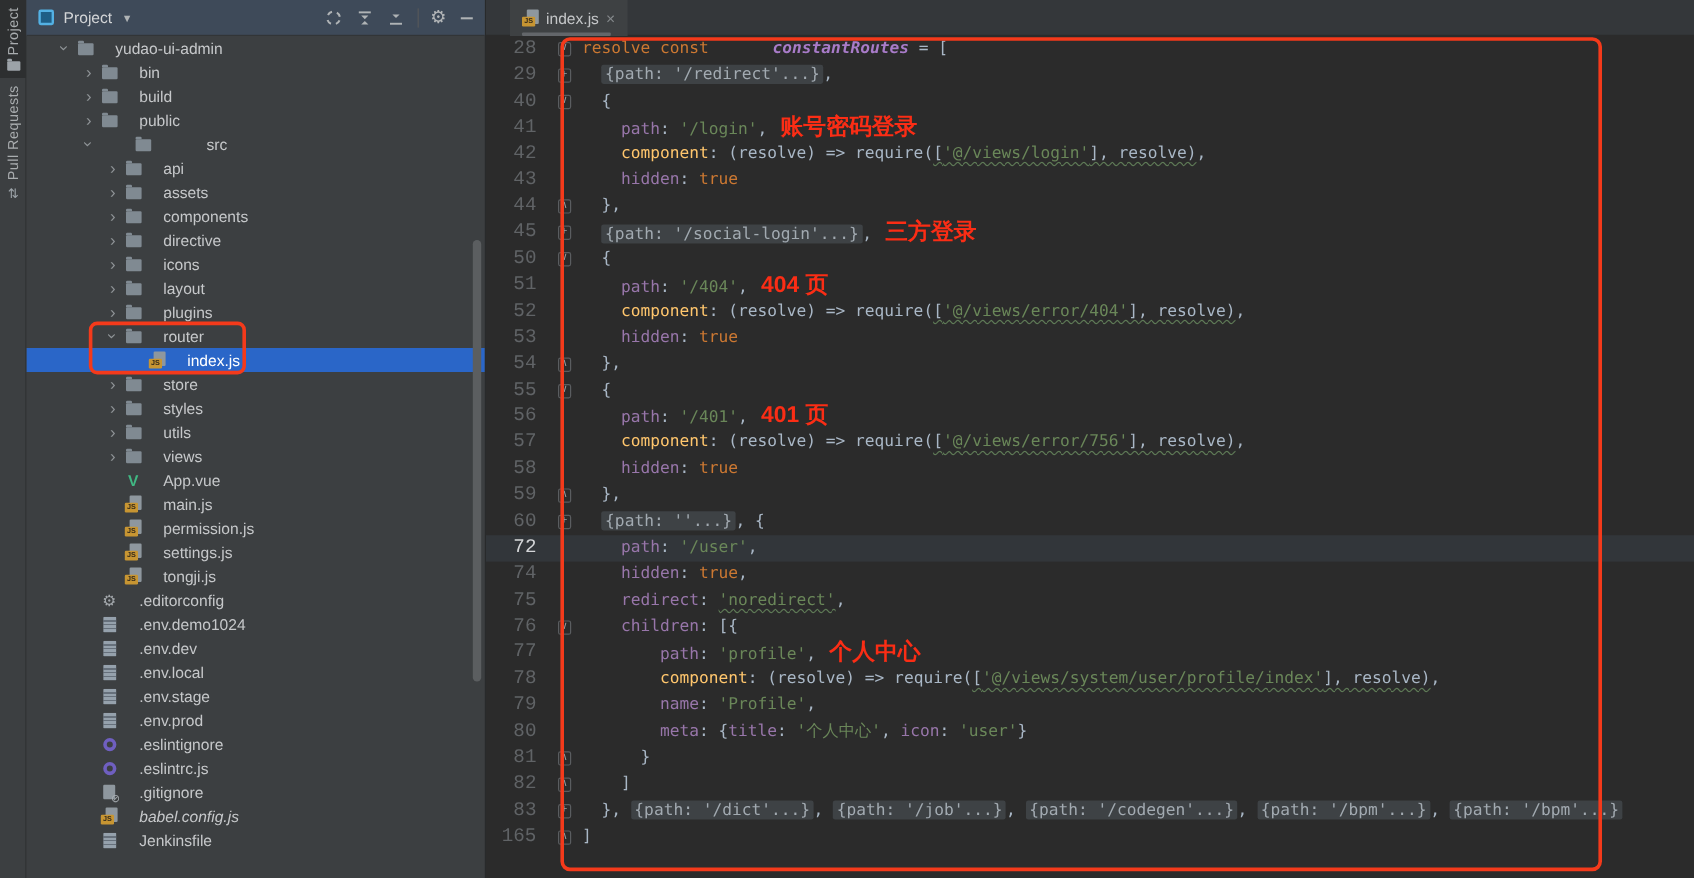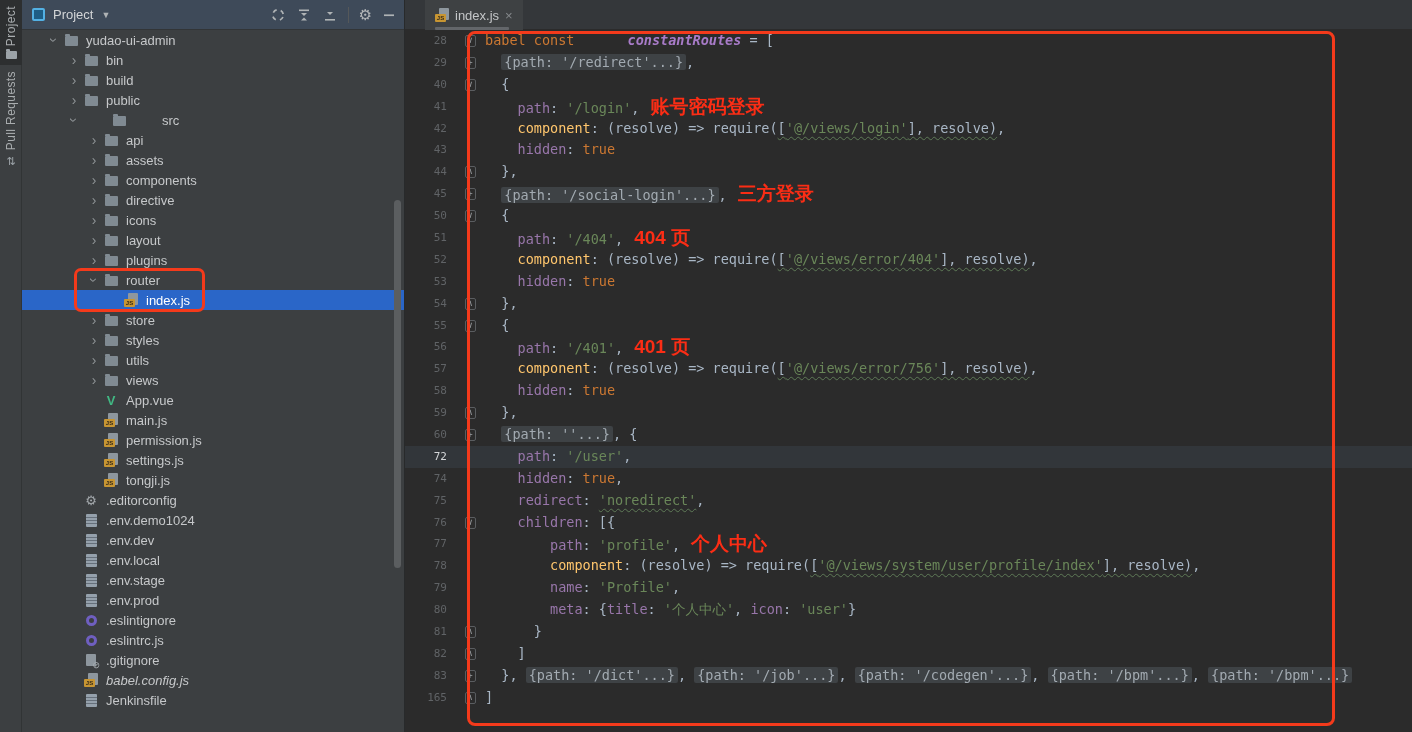--- a/index.html
+++ b/index.html
@@ -26,21 +26,21 @@
   .hdr-icons svg{cursor:pointer;display:block;}
   .hdr-sep{width:1px;height:16px;background:#55585A;}
   .gear{color:#B3B6B8;font-size:15px;line-height:15px;cursor:pointer;}
 
   .tree{position:absolute;left:0;top:30px;right:0;bottom:0;overflow:hidden;}
   .trow{height:20px;display:flex;align-items:center;font-size:13px;color:#C6C8CA;cursor:pointer;white-space:nowrap;}
   .trow.sel{background:#2A66C8;color:#FFFFFF;}
   .chev{width:16px;display:inline-flex;justify-content:center;color:#8F9497;font-size:14px;line-height:14px;}
   .chev.down{transform:rotate(90deg);}
   .ticon{width:18px;display:inline-flex;justify-content:center;align-items:center;height:16px;}
-  .tlabel{margin-left:6px;}
+  .tlabel{margin-left:16px;}
 
   
   .i-folder{width:13px;height:10px;background:#808A92;border-radius:1px;position:relative;margin-top:2px;}
   .i-folder:before{content:"";position:absolute;top:-2px;left:0;width:5px;height:2px;background:#808A92;border-radius:1px 1px 0 0;}
   .i-js{width:14px;height:14px;position:relative;}
   .i-js .pg{position:absolute;right:0;top:0;width:10px;height:12px;background:#8E979E;border-radius:1px;}
   .i-js .bd{position:absolute;left:0;bottom:0;width:11px;height:8px;background:#C79532;border-radius:1px;}
   .i-js .bd:after{content:"JS";display:block;color:#33291A;font:bold 6px/8px "Liberation Sans",sans-serif;text-align:center;}
   .i-vue:after{content:"V";color:#41B883;font:bold 13px/13px "Liberation Sans",sans-serif;}
   .i-gearf:after{content:"⚙";color:#A2A7AB;font-size:13px;line-height:13px;}
@@ -58,21 +58,21 @@
   .editor{position:absolute;left:405px;top:0;right:0;bottom:0;background:#2B2B2B;}
   .tabbar{position:absolute;left:0;top:0;right:0;height:30px;background:#34373A;border-bottom:1px solid #2B2B2B;}
   .tab{position:absolute;left:20px;top:0;height:30px;background:#3E4143;display:flex;align-items:center;gap:6px;padding:0 10px;cursor:pointer;}
   .tab:after{content:"";position:absolute;left:10px;right:14px;bottom:0;height:3px;background:#63666A;border-radius:1px;}
   .tab-label{color:#C4C6C8;font-size:13px;}
   .tab-close{color:#85898C;font-size:13px;cursor:pointer;}
 
   .code{position:absolute;left:0;top:30px;right:0;bottom:0;font-family:"DejaVu Sans Mono",monospace;font-size:13.5px;}
   .crow{display:flex;height:21.9px;line-height:21.9px;white-space:pre;}
   .crow.cur{background:#32363A;}
-  .lnum{width:50px;text-align:right;padding-right:8px;color:#606366;font-size:11px;flex:none;}
+  .lnum{width:50px;text-align:right;padding-right:8px;color:#606366;font-size:16px;flex:none;font-family:Liberation Mono, monospace;}
   .crow.cur .lnum{color:#D4D6D8;}
   .fcol{width:30px;flex:none;display:flex;justify-content:center;align-items:center;}
   .fico{width:11px;height:12px;border:1px solid #5A5D60;border-radius:2px;color:#9DA0A3;font-size:9px;display:flex;justify-content:center;align-items:center;cursor:pointer;background:#2B2B2B;}
   .ctext{flex:1;}
 
   .tk-k{color:#CC7832;}
   .tk-v{color:#A87BC8;font-style:italic;font-weight:bold;margin-left:45px;}
   .tk-y{color:#9876AA;}
   .tk-f{color:#FFC66D;}
   .tk-s{color:#6A8759;}
@@ -394,21 +394,21 @@
       <div class="tab">
         <span class="ticon i-js">
             <span class="pg"></span>
             <span class="bd"></span>
           </span>
         <span class="tab-label">index.js</span>
         <span class="tab-close">×</span>
       </div>
     </div>
     <div class="code">
-        <div class="crow"><span class="lnum">28</span><span class="fcol"><span class="fico">∨</span></span><span class="ctext"><span class="tk-k">babel const </span><span class="tk-v">constantRoutes</span><span class="tk-o"> = [</span></span></div>
+        <div class="crow"><span class="lnum">28</span><span class="fcol"><span class="fico">∨</span></span><span class="ctext"><span class="tk-k">resolve const </span><span class="tk-v">constantRoutes</span><span class="tk-o"> = [</span></span></div>
         <div class="crow"><span class="lnum">29</span><span class="fcol"><span class="fico">+</span></span><span class="ctext"><span class="tk-o">  </span><span class="chip">{path: '/redirect'...}</span><span class="tk-o">,</span></span></div>
         <div class="crow"><span class="lnum">40</span><span class="fcol"><span class="fico">∨</span></span><span class="ctext"><span class="tk-o">  {</span></span></div>
         <div class="crow"><span class="lnum">41</span><span class="fcol"></span><span class="ctext"><span class="tk-o">    </span><span class="tk-y">path</span><span class="tk-o">: </span><span class="tk-s">'/login'</span><span class="tk-o">,</span><span class="ann">账号密码登录</span></span></div>
         <div class="crow"><span class="lnum">42</span><span class="fcol"></span><span class="ctext"><span class="tk-o">    </span><span class="tk-f">component</span><span class="tk-o">: (resolve) =&gt; require(</span><span class="wavy tk-o">[</span><span class="wavy tk-s">'@/views/login'</span><span class="wavy tk-o">], resolve)</span><span class="tk-o">,</span></span></div>
         <div class="crow"><span class="lnum">43</span><span class="fcol"></span><span class="ctext"><span class="tk-o">    </span><span class="tk-y">hidden</span><span class="tk-o">: </span><span class="tk-t">true</span></span></div>
         <div class="crow"><span class="lnum">44</span><span class="fcol"><span class="fico">∧</span></span><span class="ctext"><span class="tk-o">  },</span></span></div>
         <div class="crow"><span class="lnum">45</span><span class="fcol"><span class="fico">+</span></span><span class="ctext"><span class="tk-o">  </span><span class="chip">{path: '/social-login'...}</span><span class="tk-o">,</span><span class="ann">三方登录</span></span></div>
         <div class="crow"><span class="lnum">50</span><span class="fcol"><span class="fico">∨</span></span><span class="ctext"><span class="tk-o">  {</span></span></div>
         <div class="crow"><span class="lnum">51</span><span class="fcol"></span><span class="ctext"><span class="tk-o">    </span><span class="tk-y">path</span><span class="tk-o">: </span><span class="tk-s">'/404'</span><span class="tk-o">,</span><span class="ann">404 页</span></span></div>
         <div class="crow"><span class="lnum">52</span><span class="fcol"></span><span class="ctext"><span class="tk-o">    </span><span class="tk-f">component</span><span class="tk-o">: (resolve) =&gt; require(</span><span class="wavy tk-o">[</span><span class="wavy tk-s">'@/views/error/404'</span><span class="wavy tk-o">], resolve)</span><span class="tk-o">,</span></span></div>

